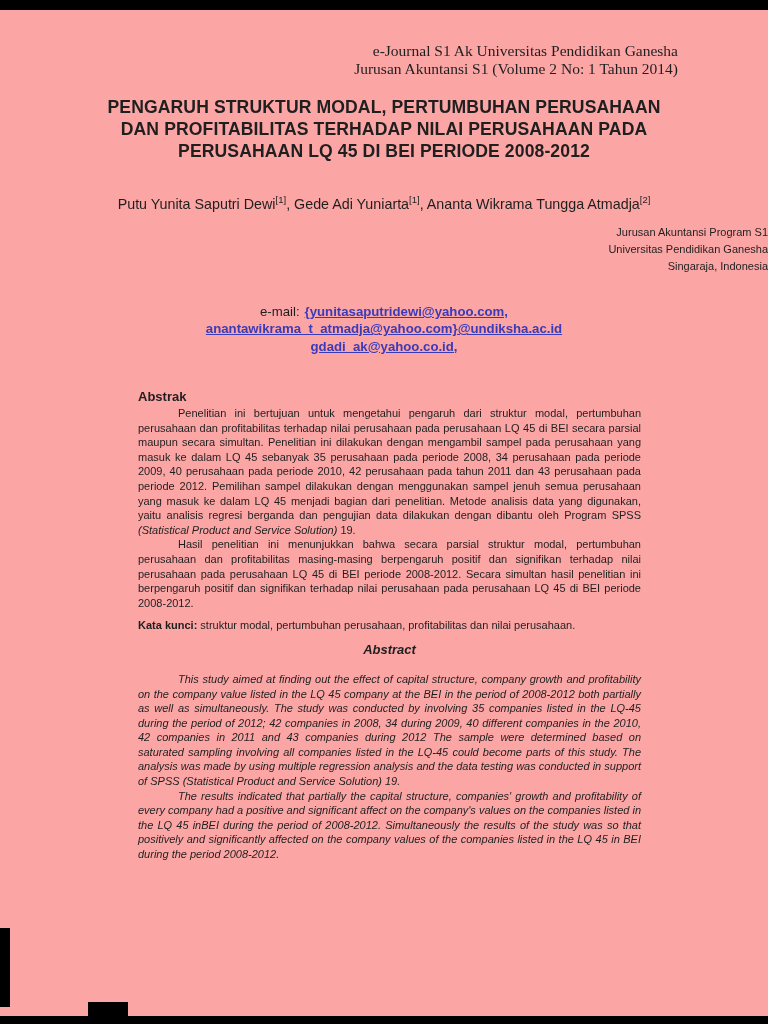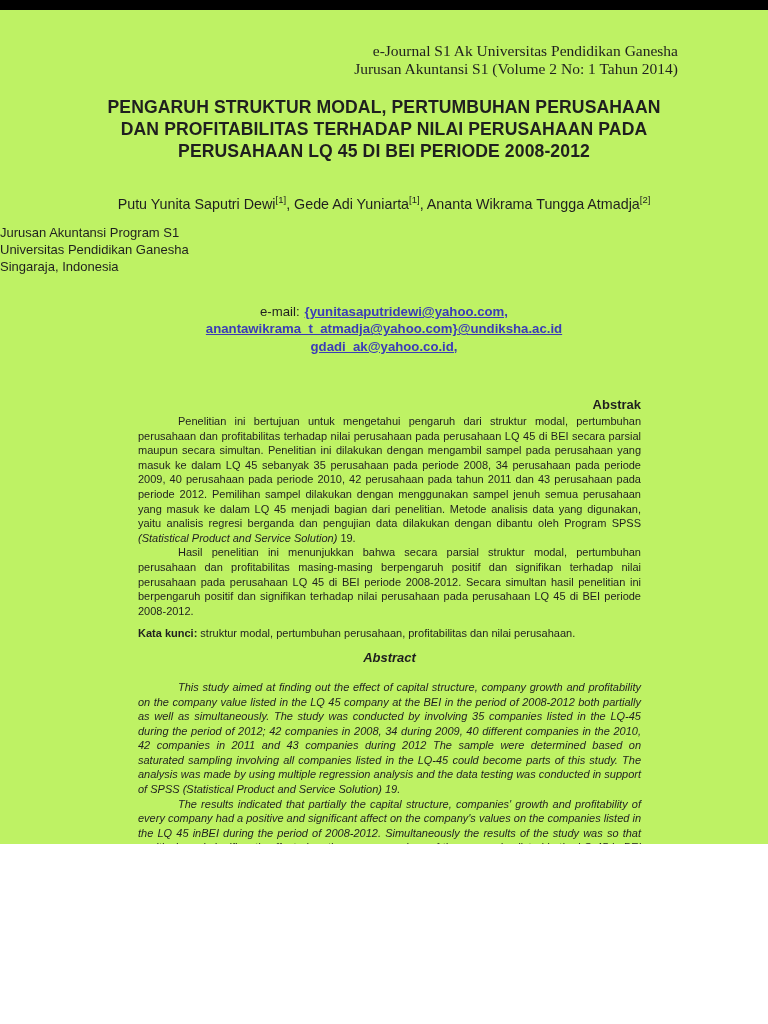--- a/index.html
+++ b/index.html
@@ -3,22 +3,22 @@
 <meta charset="utf-8">
 <style>
   :root{
     --link-blue:#3b3bb8;
     --text-black:#1f1f1f;
     --scan-black:#000000;
   }
   html,body{margin:0;padding:0;background:#ffffff;}
   .page{
     position:relative;
-    width:768px;height:844px;
-    background:#bef264;
+    width:768px;height:1024px;
+    background:#fca5a5;
     overflow:hidden;
     color:var(--text-black);
     font-family:"Liberation Sans", sans-serif;
   }
   
   .artifact{position:absolute;background:var(--scan-black);}
   .artifact.top-bar{left:0;top:0;width:768px;height:10px;}
   .artifact.bottom-bar{left:0;top:1016px;width:768px;height:8px;}
   .artifact.left-strip{left:0;top:928px;width:10px;height:79px;}
   .artifact.blob{left:88px;top:1002px;width:40px;height:20px;}
@@ -37,34 +37,34 @@
     font-size:17.6px;line-height:22px;font-weight:bold;
     letter-spacing:0.1px;
   }
   .authors{
     position:absolute;top:194px;left:0;width:768px;
     text-align:center;font-size:14.3px;white-space:nowrap;
   }
   .authors sup{font-size:9.5px;}
   .affiliation{
     position:absolute;top:224px;left:0;width:768px;
-    text-align:left;font-size:13px;line-height:17px;
+    text-align:right;font-size:11px;line-height:17px;
   }
   .email-block{
     position:absolute;top:303px;left:0;width:768px;
     text-align:center;font-size:13.2px;line-height:17.3px;
   }
   .email-block .label{margin-right:5px;}
   .email-block a{color:var(--link-blue);text-decoration:underline;font-weight:bold;}
   
   .abstract-col{
     position:absolute;top:389px;left:138px;width:503px;
   }
   .abstract-col .h-abstrak{
-    text-align:right;font-weight:bold;font-size:13px;margin:8px 0 2px 0;
+    text-align:left;font-weight:bold;font-size:13px;margin:0 0 2px 0;
   }
   .abstract-col p{
     margin:0;font-size:11px;line-height:14.6px;text-align:justify;
   }
   .indent{text-indent:40px;}
   .kata{margin-top:8px !important;}
   .h-abstract-en{
     text-align:center;font-weight:bold;font-style:italic;
     font-size:13px;margin:9px 0 15px 0;
   }

